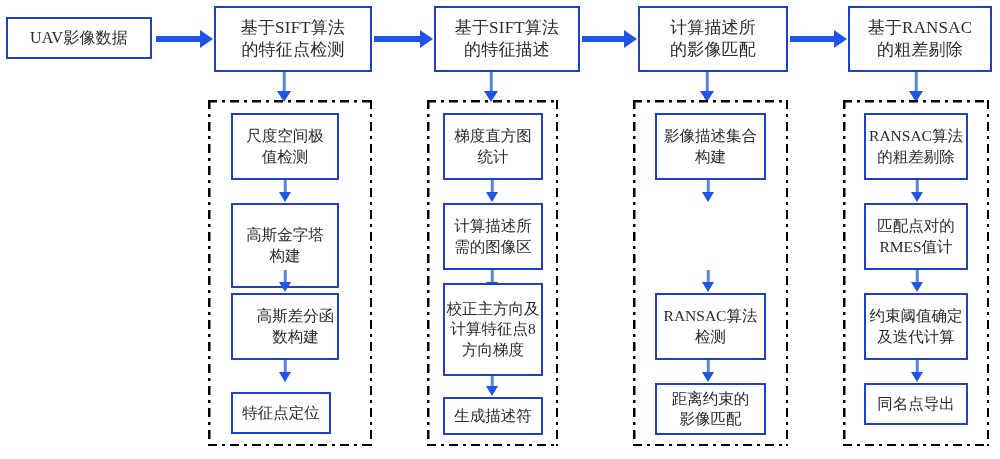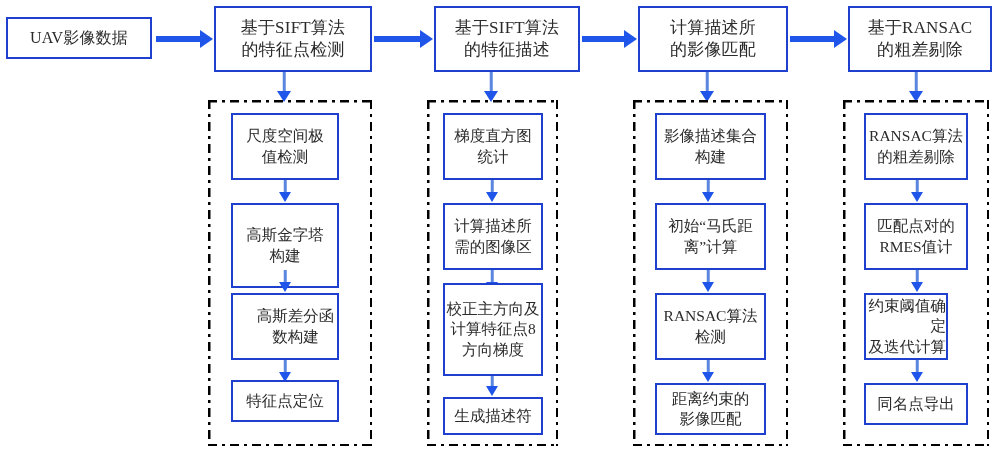--- a/index.html
+++ b/index.html
@@ -191,21 +191,21 @@
     <div class="head" style="top:12px;"></div>
   </div>
 
   <div class="step" style="left:231px; top:293px; width:108px; height:67px;padding-left:21px;">高斯差分函
 数构建</div>
   <div class="varrow thinhead" style="left:285px; top:360px; height:23px;">
     <div class="shaft" style="height:14px;"></div>
     <div class="head" style="top:12px;"></div>
   </div>
 
-  <div class="step" style="left:231px; top:380px; width:108px; height:42px;">特征点定位</div>
+  <div class="step" style="left:231px; top:392px; width:100px; height:42px;">特征点定位</div>
 
   <div class="group-dd" style="left:427px; top:100px; width:131px; height:346px;"></div>
 
   <div class="step" style="left:443px; top:113px; width:100px; height:67px;">梯度直方图
 统计</div>
   <div class="varrow thinhead" style="left:492px; top:180px; height:23px;">
     <div class="shaft" style="height:14px;"></div>
     <div class="head" style="top:12px;"></div>
   </div>
 
@@ -228,22 +228,20 @@
 
   <div class="group-dd" style="left:633px; top:100px; width:155px; height:346px;"></div>
 
   <div class="step" style="left:655px; top:113px; width:111px; height:67px;">影像描述集合
 构建</div>
   <div class="varrow thinhead" style="left:708px; top:180px; height:23px;">
     <div class="shaft" style="height:14px;"></div>
     <div class="head" style="top:12px;"></div>
   </div>
 
-  <div class="step" style="left:655px; top:203px; width:111px; height:67px;">初始“马氏距
-离”计算</div>
   <div class="varrow thinhead" style="left:708px; top:270px; height:23px;">
     <div class="shaft" style="height:14px;"></div>
     <div class="head" style="top:12px;"></div>
   </div>
 
   <div class="step" style="left:655px; top:293px; width:111px; height:67px;">RANSAC算法
 检测</div>
   <div class="varrow thinhead" style="left:708px; top:360px; height:23px;">
     <div class="shaft" style="height:14px;"></div>
     <div class="head" style="top:12px;"></div>
@@ -261,21 +259,21 @@
     <div class="head" style="top:12px;"></div>
   </div>
 
   <div class="step" style="left:864px; top:203px; width:104px; height:67px;">匹配点对的
 RMES值计</div>
   <div class="varrow thinhead" style="left:917px; top:270px; height:23px;">
     <div class="shaft" style="height:14px;"></div>
     <div class="head" style="top:12px;"></div>
   </div>
 
-  <div class="step" style="left:864px; top:293px; width:84px; height:67px;text-align:right;">约束阈值确定
+  <div class="step" style="left:864px; top:293px; width:104px; height:67px;">约束阈值确定
 及迭代计算</div>
   <div class="varrow thinhead" style="left:917px; top:360px; height:23px;">
     <div class="shaft" style="height:14px;"></div>
     <div class="head" style="top:12px;"></div>
   </div>
 
   <div class="step" style="left:864px; top:383px; width:104px; height:42px;">同名点导出</div>
 
 </div>
 

